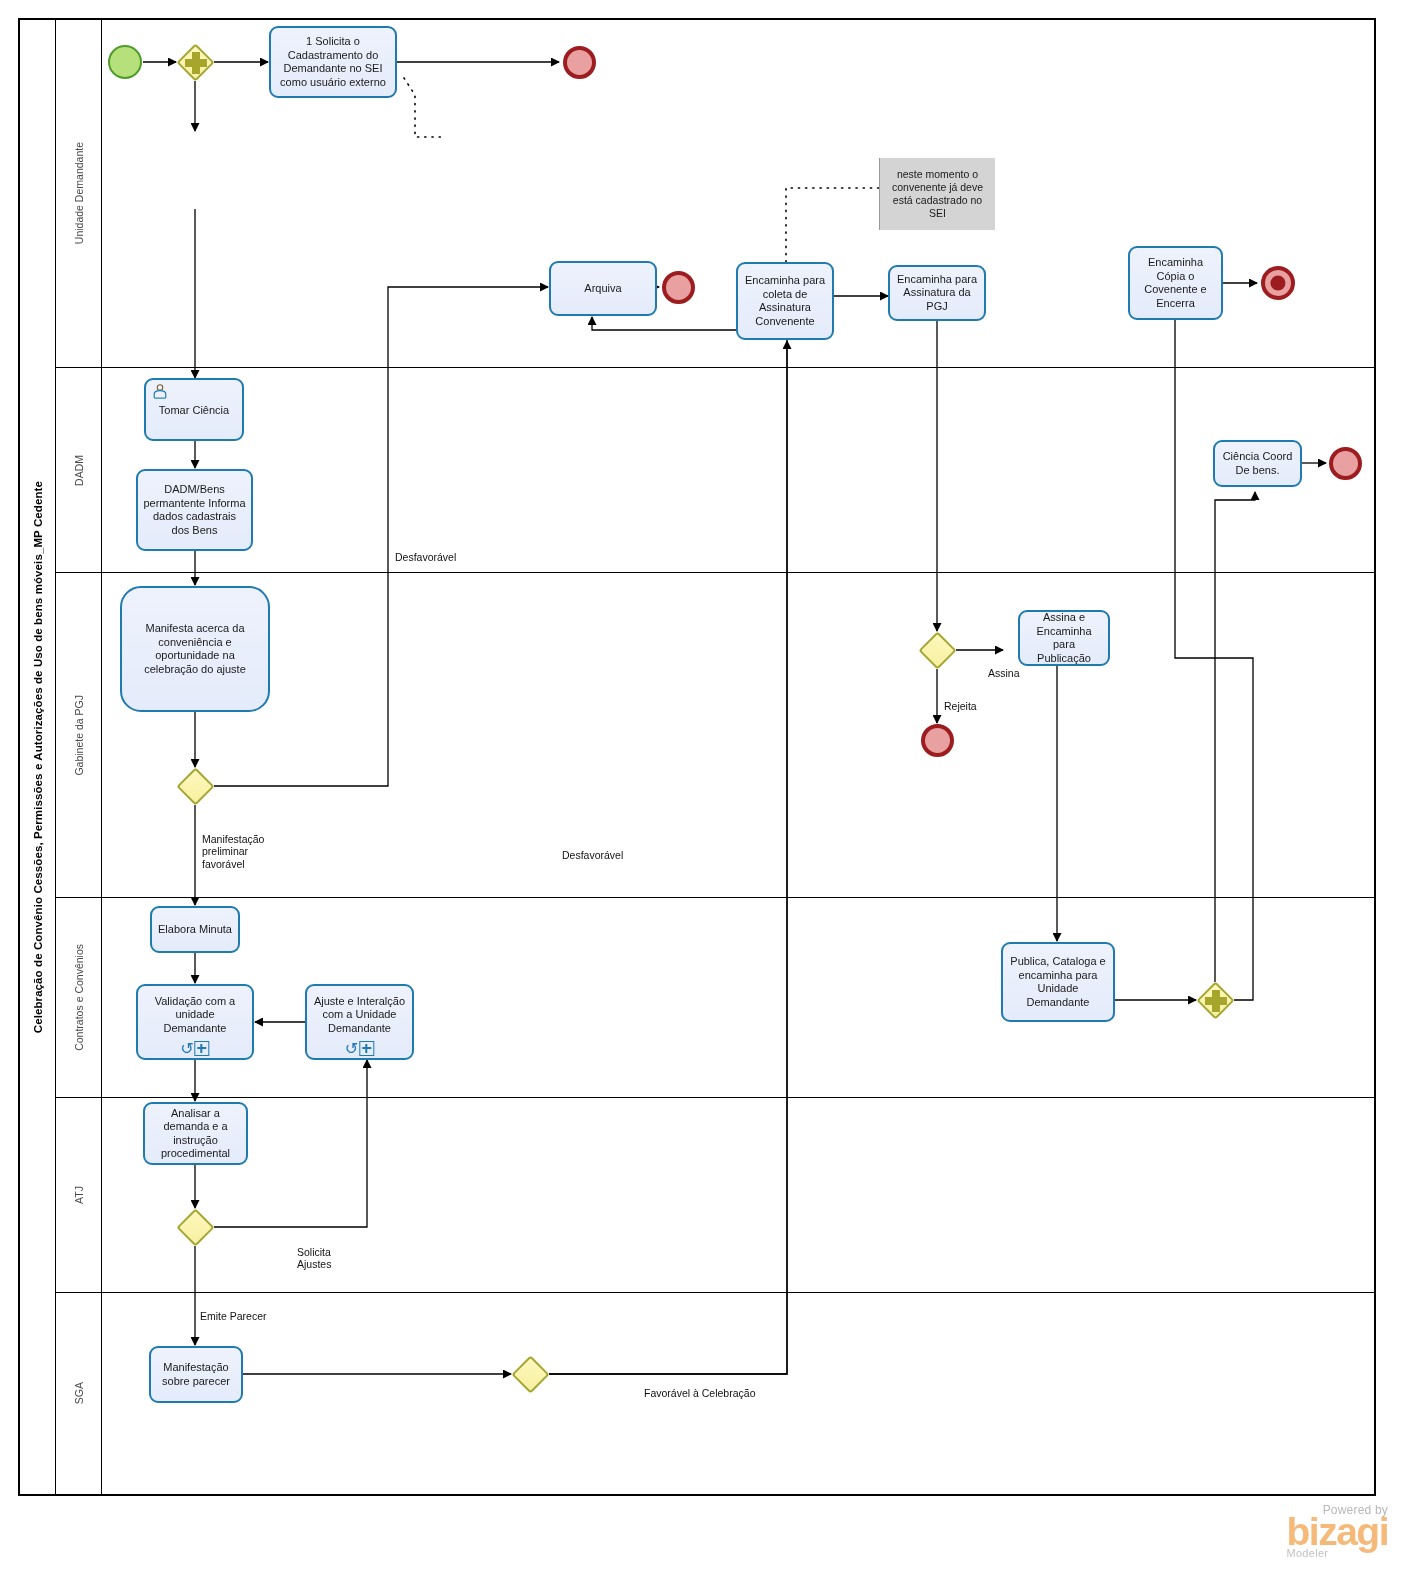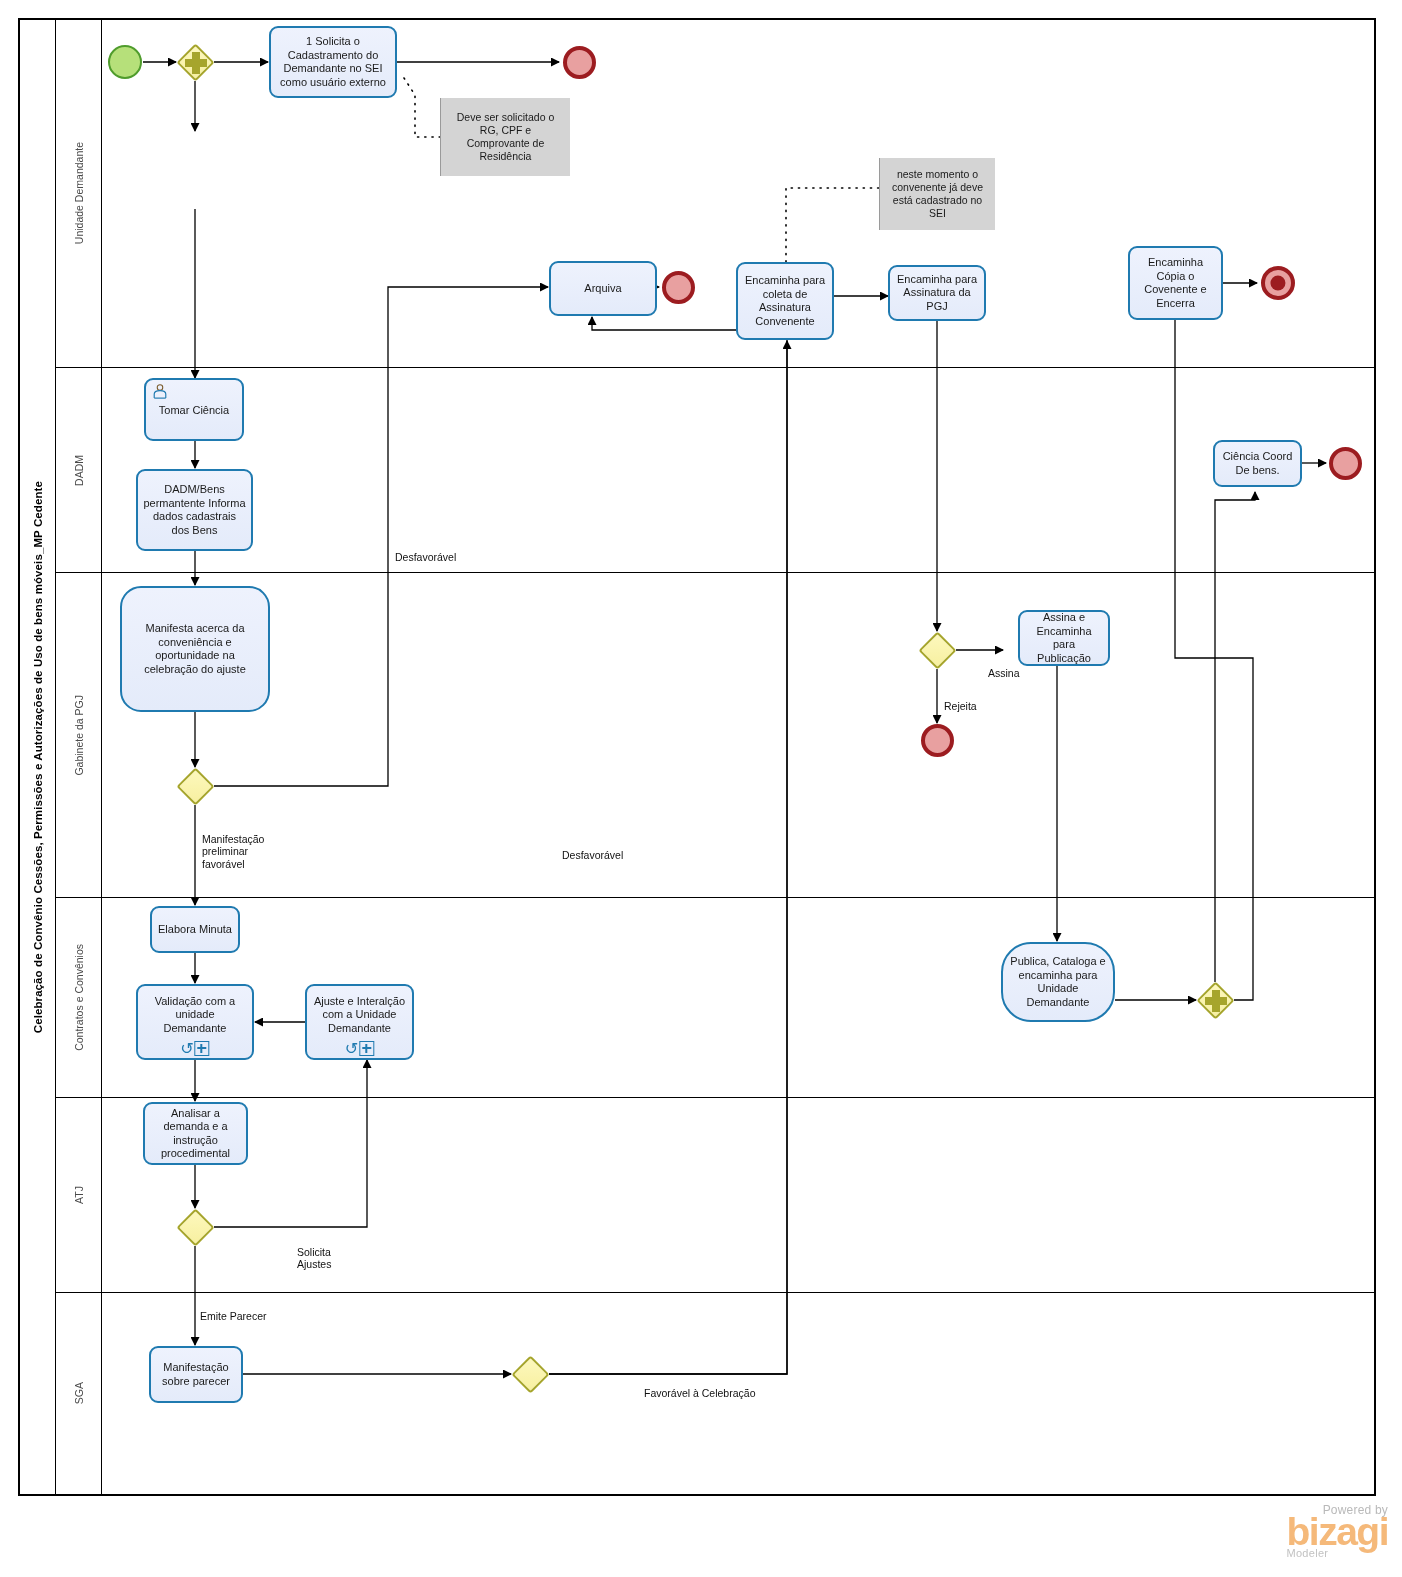--- a/index.html
+++ b/index.html
@@ -319,23 +319,20 @@
       <div class="plus-glyph"></div>
     </div>
   </div>
 
   <div class="node task" style="left:269px; top:26px; width:128px; height:72px;">
     <span class="lbl">1 Solicita o Cadastramento do Demandante no SEI como usuário externo</span>
   </div>
 
   <div class="node evt evt-end" style="left:563px; top:46px; width:33px; height:33px;"></div>
 
-  <div class="node annot" style="left:440px; top:98px; width:130px; height:78px;">
-    <span>Deve ser solicitado o RG, CPF e Comprovante de Residência</span>
-  </div>
 
 
   <div class="node task" style="left:549px; top:261px; width:108px; height:55px;">
     <span class="lbl">Arquiva</span>
   </div>
 
   <div class="node evt evt-end" style="left:662px; top:271px; width:33px; height:33px;"></div>
 
   <div class="node annot" style="left:879px; top:158px; width:116px; height:72px;">
     <span>neste momento o convenente já deve está cadastrado no SEI</span>
@@ -401,21 +398,21 @@
   </div>
 
   <div class="node task" style="left:305px; top:984px; width:109px; height:76px;">
     <span class="lbl" style="margin-bottom:14px;">Ajuste e Interalção com a Unidade Demandante</span>
     <div class="markers">
       <span class="m-loop">↺</span>
       <span class="m-sub"></span>
     </div>
   </div>
 
-  <div class="node task" style="left:1001px; top:942px; width:114px; height:80px;border-radius:30px;">
+  <div class="node task" style="left:1001px; top:942px; width:114px; height:80px;">
     <span class="lbl">Publica, Cataloga  e encaminha para Unidade Demandante</span>
   </div>
 
   <div class="node gw" style="left:1202px; top:987px; width:27px; height:27px;">
     <div class="gw-inner">
       <div class="plus-glyph"></div>
     </div>
   </div>
 
   <div class="node task" style="left:143px; top:1102px; width:105px; height:63px;">

